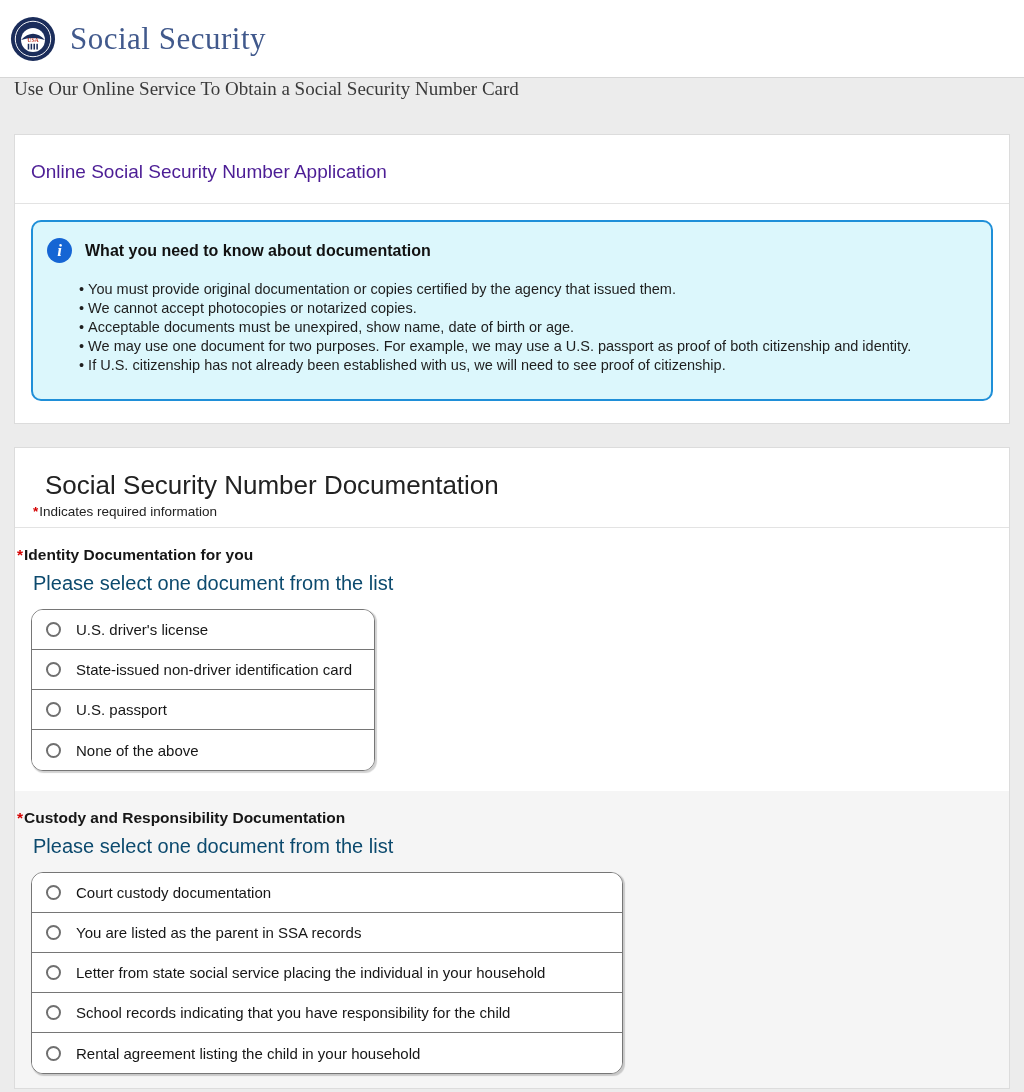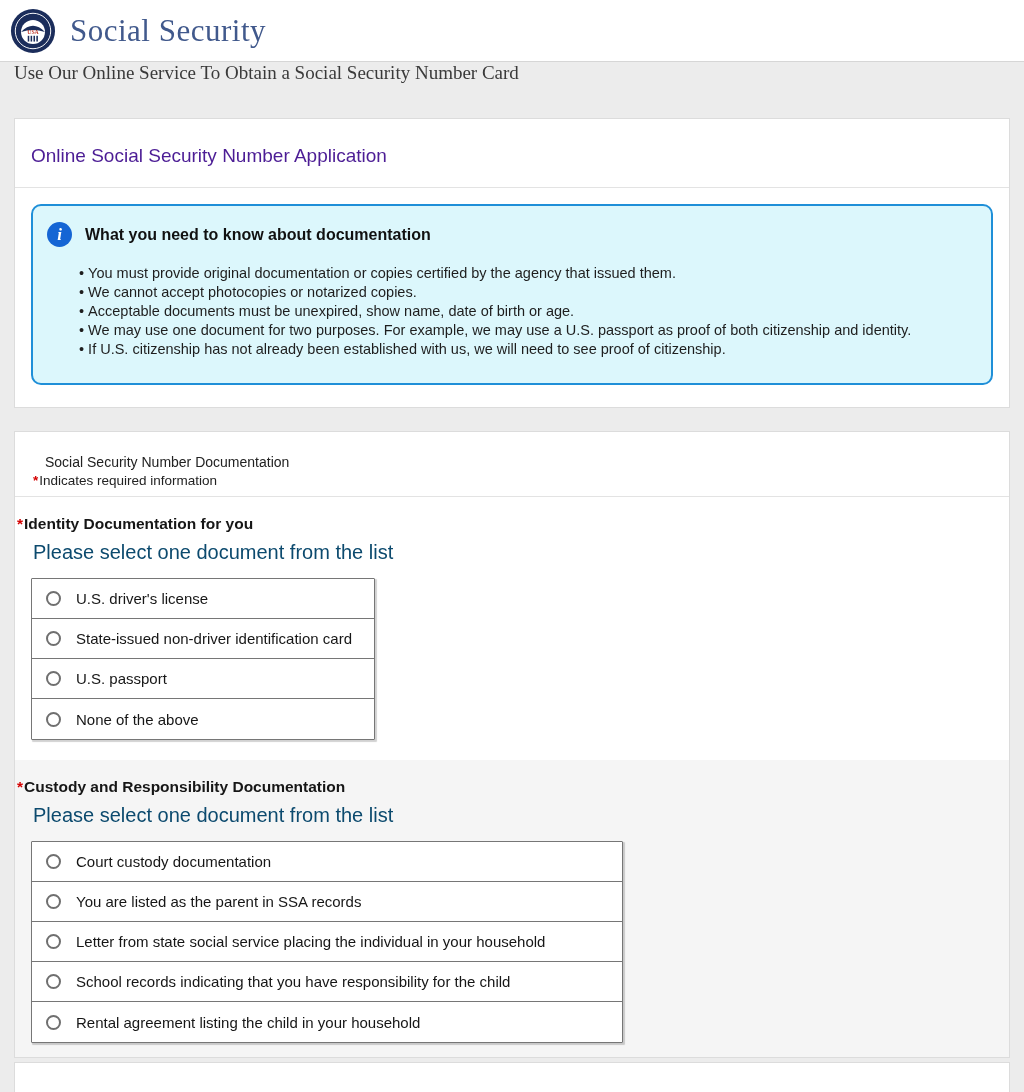--- a/index.html
+++ b/index.html
@@ -7,21 +7,21 @@
   body {
     height:1092px;
     overflow:hidden;
     background:#ececec;
     font-family:"Liberation Sans", sans-serif;
     color:#222;
   }
 
   
   .header {
-    height:62px;
+    height:78px;
     background:#fff;
     border-bottom:1px solid #d6d6d6;
     display:flex;
     align-items:center;
     padding-left:10px;
   }
   .logo { width:46px; height:46px; flex:0 0 auto; }
   .brand {
     font-family:"Liberation Serif", serif;
     font-size:31px;
@@ -68,33 +68,33 @@
     display:flex; align-items:center; justify-content:center;
     flex:0 0 auto;
   }
   .info-title { font-weight:bold; font-size:16px; color:#111; margin-left:13px; }
   .info-bullets { list-style:none; margin:17px 0 0 32px; font-size:14.5px; line-height:19px; color:#1e1e1e; }
   .info-bullets li::before { content:"\2022\00a0"; }
 
   
   .card2 { margin-top:23px; }
   .sec-head { padding:22px 16px 8px; border-bottom:1px solid #e3e3e3; }
-  .doc-title { font-size:14px; color:#222; font-weight:400; margin-left:14px; }
+  .doc-title { font-size:26px; color:#222; font-weight:400; margin-left:14px; }
   .required-note { font-size:13.5px; color:#222; margin-top:3px; padding-left:2px; }
   .asterisk { color:#d40000; font-weight:bold; margin-right:1px; }
 
   .section { padding:18px 0 20px; }
   .section.gray { background:#f5f5f5; padding-bottom:14px; }
   .sec-label { font-size:15.5px; font-weight:bold; color:#161616; padding-left:2px; }
   .instruction { font-size:20px; color:#0c4a6e; margin:8px 0 0 18px; }
 
   .radio-group {
     margin:14px 0 0 16px;
     border:1px solid #767676;
-    border-radius:1px;
+    border-radius:12px;
     background:#fff;
     overflow:hidden;
     box-shadow:1.5px 1.5px 1px rgba(0,0,0,0.18);
   }
   .w-identity { width:344px; }
   .w-custody  { width:592px; }
   .radio-row {
     height:40px;
     display:flex;
     align-items:center;

